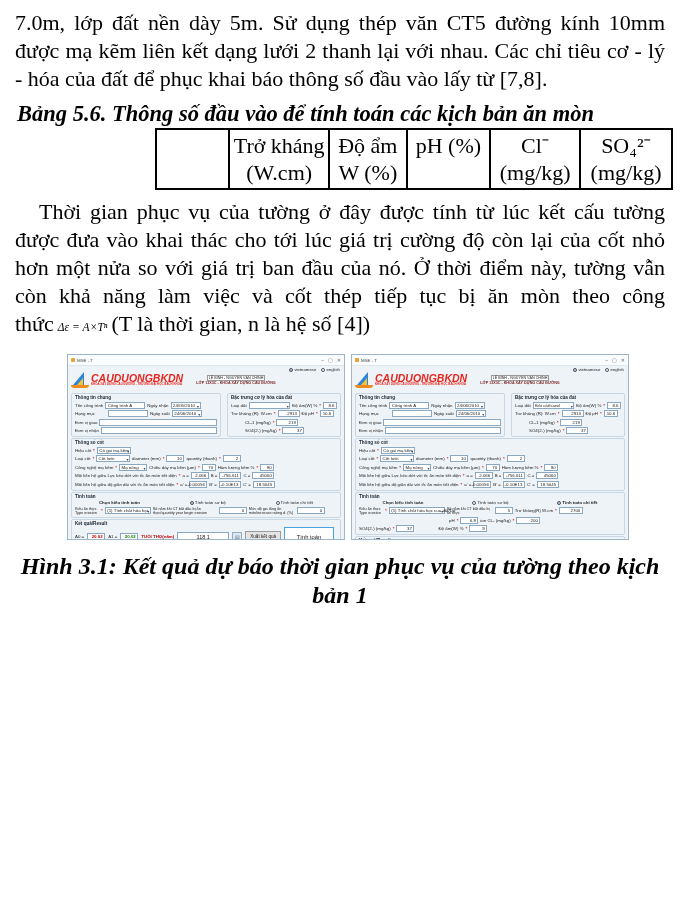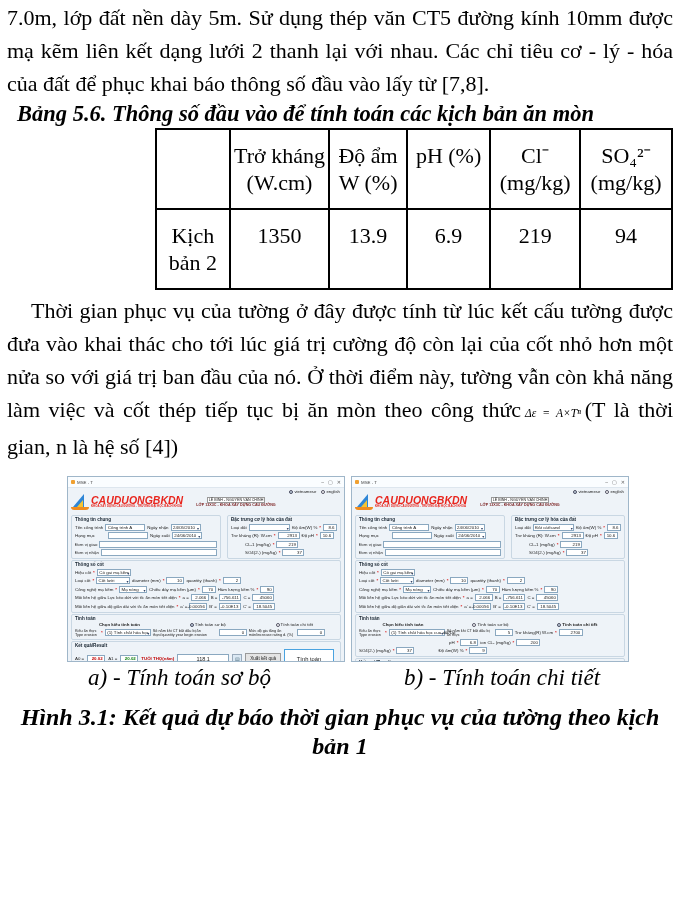--- a/index.html
+++ b/index.html
@@ -1,22 +1,22 @@
 <!DOCTYPE html>
 <html><head>
 <meta charset="utf-8">
 <style>
   html,body{margin:0;padding:0;background:#fff;}
   body{width:680px;height:914px;font-family:"Liberation Serif",serif;color:#000;overflow:hidden;}
   .page{padding:1px 7px 0 7px;}
-  p.body{font-size:22px;line-height:33px;text-align:justify;margin:0;}
+  p.body{font-size:22px;line-height:28px;text-align:justify;margin:8px;}
   .indent{text-indent:24px;}
   .tbl-caption{font-size:22.5px;font-weight:bold;font-style:italic;margin:1px 0 1px 10px;white-space:nowrap;}
   table.data{border-collapse:collapse;margin:1px 0 4px 148px;}
-  table.data th,table.data td{border:2px solid #000;font-size:22px;font-weight:normal;text-align:center;vertical-align:top;padding:12px 3px;line-height:27px;}
+  table.data th,table.data td{border:2px solid #000;font-size:22px;font-weight:normal;text-align:center;vertical-align:top;padding:2px 3px;line-height:27px;}
   .c0{width:66px}.c1{width:92px}.c2{width:70px}.c3{width:76px}.c4{width:82px}.c5{width:84px}
   .formula{font-size:11.5px;font-style:italic;margin:0 4px;white-space:nowrap;}
   .figs{display:flex;gap:6px;margin:13px 0 0 60px;}
   .subcaps{display:flex;font-size:23px;font-style:italic;margin-top:3px;}
   .subcaps .ca{width:345px;text-align:center;}
   .subcaps .cb{width:300px;text-align:center;}
   .figcap{font-size:24px;font-weight:bold;font-style:italic;text-align:center;line-height:29px;margin-top:12px;}
 
   
   .win{width:278px;height:186px;border:1px solid #9fb6c9;background:#eef3f8;font-family:"Liberation Sans",sans-serif;font-size:4.4px;color:#1a1a1a;display:flex;flex-direction:column;overflow:hidden;box-sizing:border-box;}
@@ -75,28 +75,20 @@
   <table class="data">
     <tbody>
         <tr>
       <th class="c0"></th>
       <th class="c1">Trở kháng (W.cm)</th>
       <th class="c2">Độ ẩm W (%)</th>
       <th class="c3">pH (%)</th>
       <th class="c4">Cl⁻ (mg/kg)</th>
       <th class="c5">SO₄²⁻ (mg/kg)</th>
     </tr>
-    <tr>
-      <td>Kịch bản 2</td>
-      <td>1350</td>
-      <td>13.9</td>
-      <td>6.9</td>
-      <td>219</td>
-      <td>94</td>
-    </tr>
   </tbody>
     </table>
 
 
   <p class="body indent"><span>Thời gian phục vụ của tường ở đây được tính từ lúc kết cấu tường được đưa vào khai thác cho tới lúc giá trị cường độ còn lại của cốt nhỏ hơn một nửa so với giá trị ban đầu của nó. Ở thời điểm này, tường vẫn còn khả năng làm việc và cốt thép tiếp tục bị ăn mòn theo công thức</span><span class="formula">Δε = A×Tⁿ</span><span>(T là thời gian, n là hệ số [4])</span></p>
 
   <div class="figs">
 
     <div class="win">
       <div class="tbar">
@@ -444,20 +436,16 @@
       </div>
 
       <div class="grp">
         <div class="gt">Kết quả/Result</div>
 
       </div>
     </div>
 
   </div>
 
-  <div class="subcaps">
-    <span class="ca">a) - Tính toán sơ bộ</span>
-    <span class="cb">b) - Tính toán chi tiết</span>
-  </div>
 
   <div class="figcap">Hình 3.1: Kết quả dự báo thời gian phục vụ của tường theo kịch bản 1</div>
 
 </div>
 
 </body></html>

